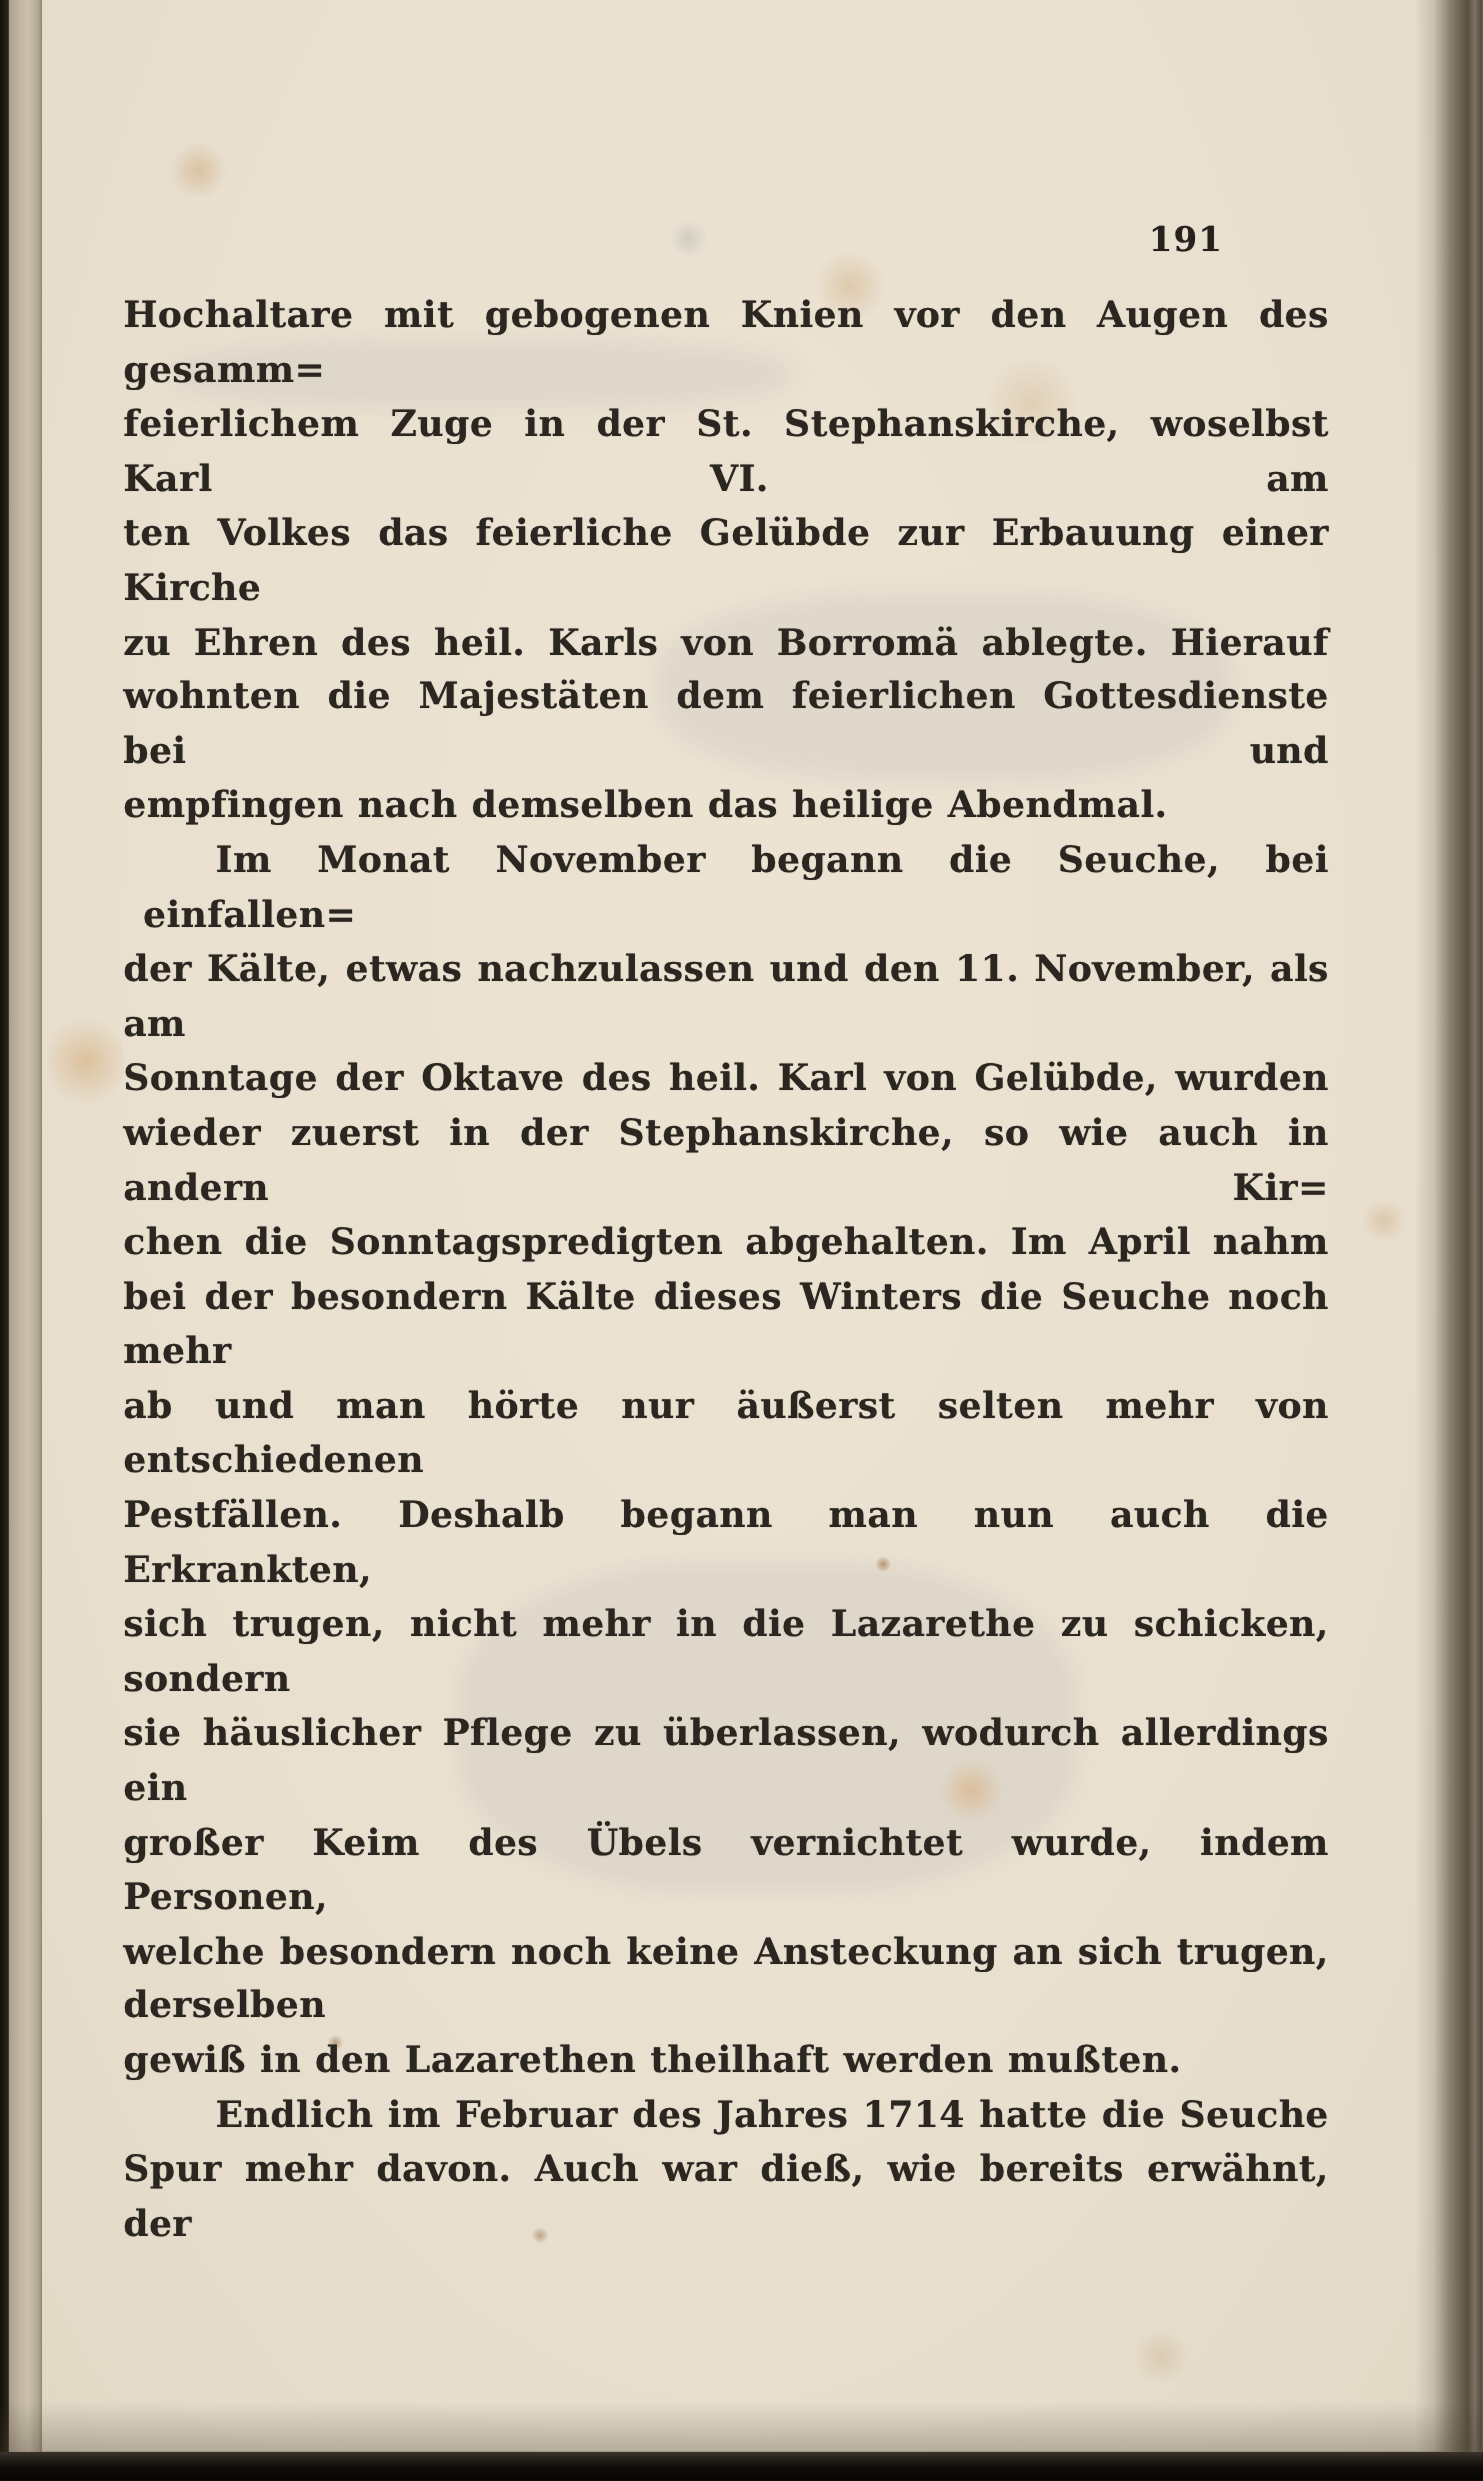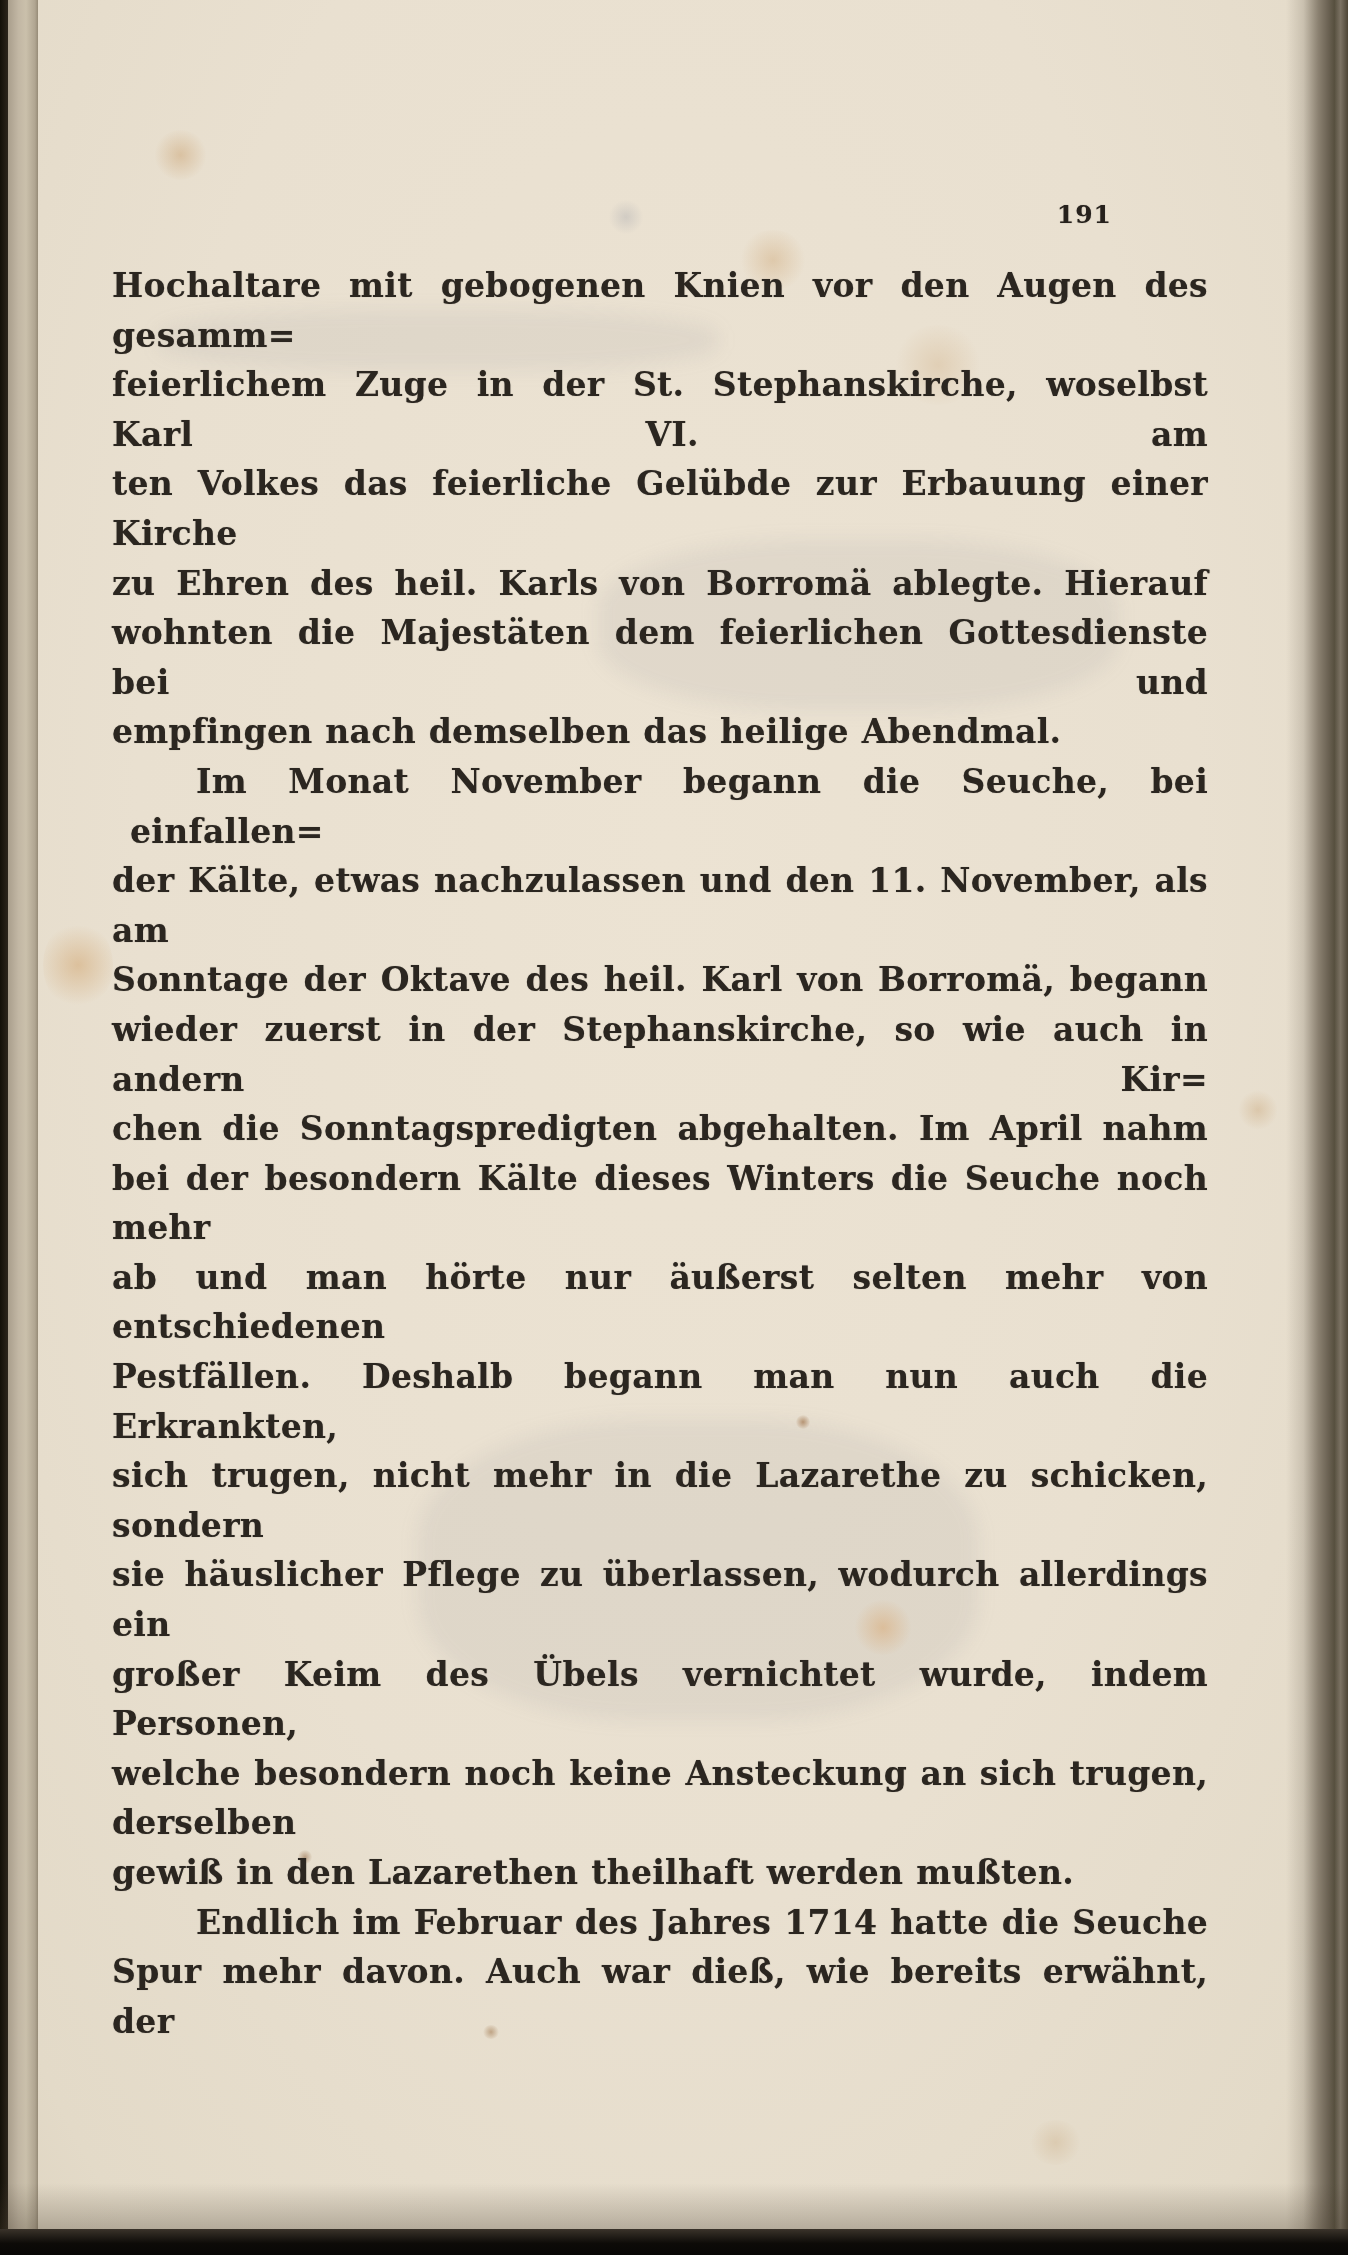--- a/index.html
+++ b/index.html
@@ -45,21 +45,21 @@
   
   .spot{position:absolute;border-radius:50%;pointer-events:none;}
   .ghost{
     position:absolute;pointer-events:none;border-radius:40%;
     background:rgba(125,128,138,.10);filter:blur(9px);
   }
   
   .page-number{
     position:absolute;top:200px;left:112px;width:1000px;
     text-align:right;
-    font-size:25px;font-weight:700;color:#26211c;
+    font-size:31px;font-weight:700;color:#26211c;
     letter-spacing:1px;
     text-shadow:0 0 1px rgba(38,33,28,.45);
   }
   .text-block{
     position:absolute;left:112px;top:261px;width:1096px;
     font-size:33px;font-weight:700;color:#2b2620;
     line-height:49.6px;
     letter-spacing:.3px;
     word-spacing:1px;
     text-shadow:0 0 1px rgba(43,38,32,.40);
@@ -101,21 +101,21 @@
 
 <div class="text-block" id="text-block">
     <div class="line">Hochaltare mit gebogenen Knien vor den Augen des gesamm=</div>
     <div class="line">feierlichem Zuge in der St. Stephanskirche, woselbst Karl VI. am</div>
     <div class="line">ten Volkes das feierliche Gelübde zur Erbauung einer Kirche</div>
     <div class="line">zu Ehren des heil. Karls von Borromä ablegte. Hierauf</div>
     <div class="line">wohnten die Majestäten dem feierlichen Gottesdienste bei und</div>
     <div class="line last">empfingen nach demselben das heilige Abendmal.</div>
     <div class="line indent">Im Monat November begann die Seuche, bei einfallen=</div>
     <div class="line">der Kälte, etwas nachzulassen und den 11. November, als am</div>
-    <div class="line">Sonntage der Oktave des heil. Karl von Borromä, begann</div>
+    <div class="line">Sonntage der Oktave des heil. Karl von Gelübde, wurden</div>
     <div class="line">wieder zuerst in der Stephanskirche, so wie auch in andern Kir=</div>
     <div class="line">chen die Sonntagspredigten abgehalten. Im April nahm</div>
     <div class="line">bei der besondern Kälte dieses Winters die Seuche noch mehr</div>
     <div class="line">ab und man hörte nur äußerst selten mehr von entschiedenen</div>
     <div class="line">Pestfällen. Deshalb begann man nun auch die Erkrankten,</div>
     <div class="line">sich trugen, nicht mehr in die Lazarethe zu schicken, sondern</div>
     <div class="line">sie häuslicher Pflege zu überlassen, wodurch allerdings ein</div>
     <div class="line">großer Keim des Übels vernichtet wurde, indem Personen,</div>
     <div class="line">welche besondern noch keine Ansteckung an sich trugen, derselben</div>
     <div class="line last">gewiß in den Lazarethen theilhaft werden mußten.</div>

